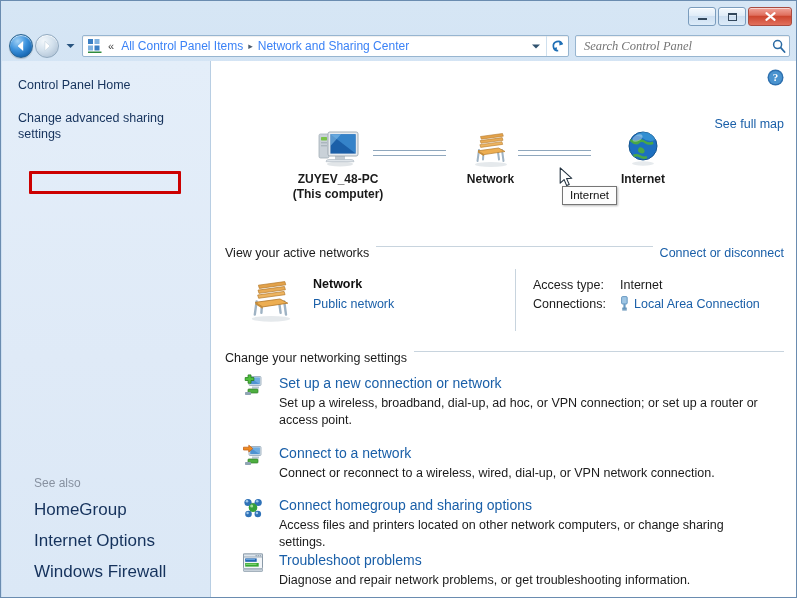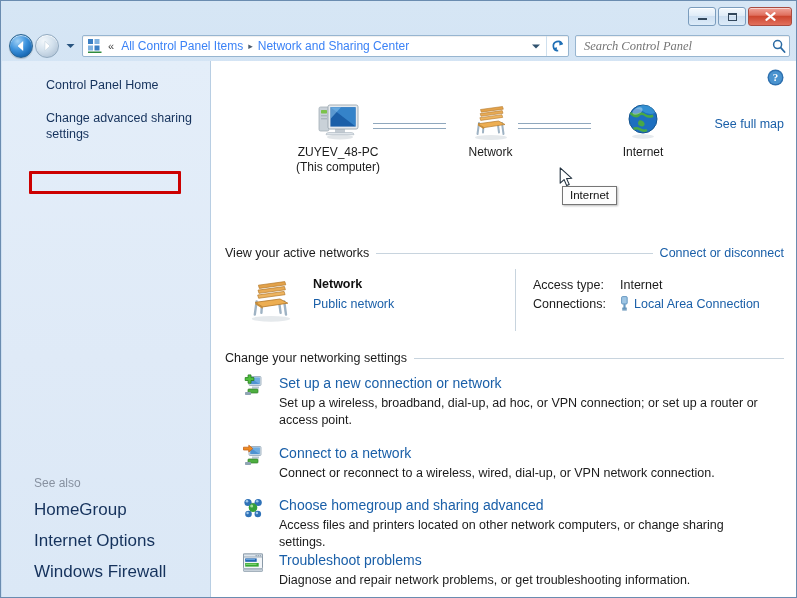--- a/index.html
+++ b/index.html
@@ -124,21 +124,21 @@
     display:flex;
   }
   
   #sidebar {
     width:209px; flex:0 0 auto;
     background: linear-gradient(180deg,#e4eef9 0%, #dfeaf7 55%, #dbe8f6 100%);
     border-right:1px solid #b8cee3;
     position:relative;
     padding-top:14px;
   }
-  #sidebar-top { padding-left:44px; }
+  #sidebar-top { padding-left:16px; }
   .side-head {
     font-size:12.5px; color:#15325c; margin-bottom:14px; cursor:pointer;
     display:inline-block;
   }
   .side-link {
     font-size:12.5px; color:#15325c; cursor:pointer;
     display:block; line-height:16px; width:152px;
   }
   #highlight-box {
     position:absolute; left:27px; top:110px; width:152px; height:23px;
@@ -158,34 +158,34 @@
   }
   #help-btn {
     position:absolute; right:12px; top:8px; width:17px;height:17px;
     cursor:pointer;
   }
   #main-title {
     position:absolute; left:14px; top:26px;
     font-size:16.5px; color:#1a5fa8;
   }
   
-  #netmap { position:absolute; left:14px; top:40px; width:545px; height:64px;}
+  #netmap { position:absolute; left:14px; top:67px; width:545px; height:64px;font-weight:bold;}
   .map-node { position:absolute; text-align:center; }
   .map-node .label { font-size:12px; color:#1b1b1b; line-height:15px; white-space:nowrap;}
   .map-line { position:absolute; height:7px; }
   .map-line .ln { height:1px; background:#8fa7bd; }
   .map-line .ln:first-child { margin-bottom:4px; }
   #see-full-map {
     position:absolute; right:12px; top:56px;
     font-size:12.5px; color:#1a5fa8; cursor:pointer;
   }
   
   .sec-head {
     position:absolute; left:14px; right:12px;
-    display:flex; align-items:center; gap:7px;
+    display:flex; align-items:flex-start; gap:7px;
   }
   .sec-head .txt { font-size:12.5px; color:#1b1b1b; white-space:nowrap; }
   .sec-head .rule { flex:1 1 auto; height:1px; background:#c8d4de; }
   .sec-head .right-link { font-size:12.5px; color:#1a5fa8; cursor:pointer; white-space:nowrap;}
 
   
   #active-net { position:absolute; left:14px; top:208px; right:12px; height:62px; }
   #net-bench { position:absolute; left:18px; top:6px; }
   #net-name { position:absolute; left:88px; top:8px; font-size:12.5px; font-weight:bold; color:#111;}
   #net-type { position:absolute; left:88px; top:28px; font-size:12.5px; color:#1a5fa8; cursor:pointer;}
@@ -499,21 +499,21 @@
             <circle cx="17.2" cy="6.5" r="3.6" fill="#2f72b8"></circle>
             <circle cx="16.2" cy="5.3" r="1.3" fill="#b5d8f4" opacity=".85"></circle>
             <circle cx="7.5" cy="18" r="3.3" fill="#2f72b8"></circle>
             <circle cx="6.6" cy="17" r="1.2" fill="#b5d8f4" opacity=".85"></circle>
             <circle cx="16.8" cy="18" r="3.3" fill="#2f72b8"></circle>
             <circle cx="15.9" cy="17" r="1.2" fill="#b5d8f4" opacity=".85"></circle>
             <circle cx="12" cy="11.6" r="4.3" fill="#35a03a"></circle>
             <circle cx="10.7" cy="10.1" r="1.5" fill="#b9e8ad" opacity=".85"></circle>
           </svg>
         </span>
-        <span class="s-title">Choose homegroup and sharing advanced</span>
+        <span class="s-title">Connect homegroup and sharing options</span>
         <span class="s-desc">Access files and printers located on other network computers, or change sharing settings.</span>
       </div>
 
       <div class="setting" style="top:490px;">
         <span class="icon-wrap">
           <svg width="24" height="24" viewBox="0 0 24 24">
             <rect x="2.5" y="3" width="19" height="15" rx="1.2" fill="#f2f5f8" stroke="#8a9aa8" stroke-width="1"></rect>
             <rect x="2.5" y="3" width="19" height="3" fill="#dee6ed" stroke="#8a9aa8" stroke-width=".8"></rect>
             <g fill="#98a8b6">
               <rect x="14.5" y="4" width="1.4" height="1.4"></rect>

